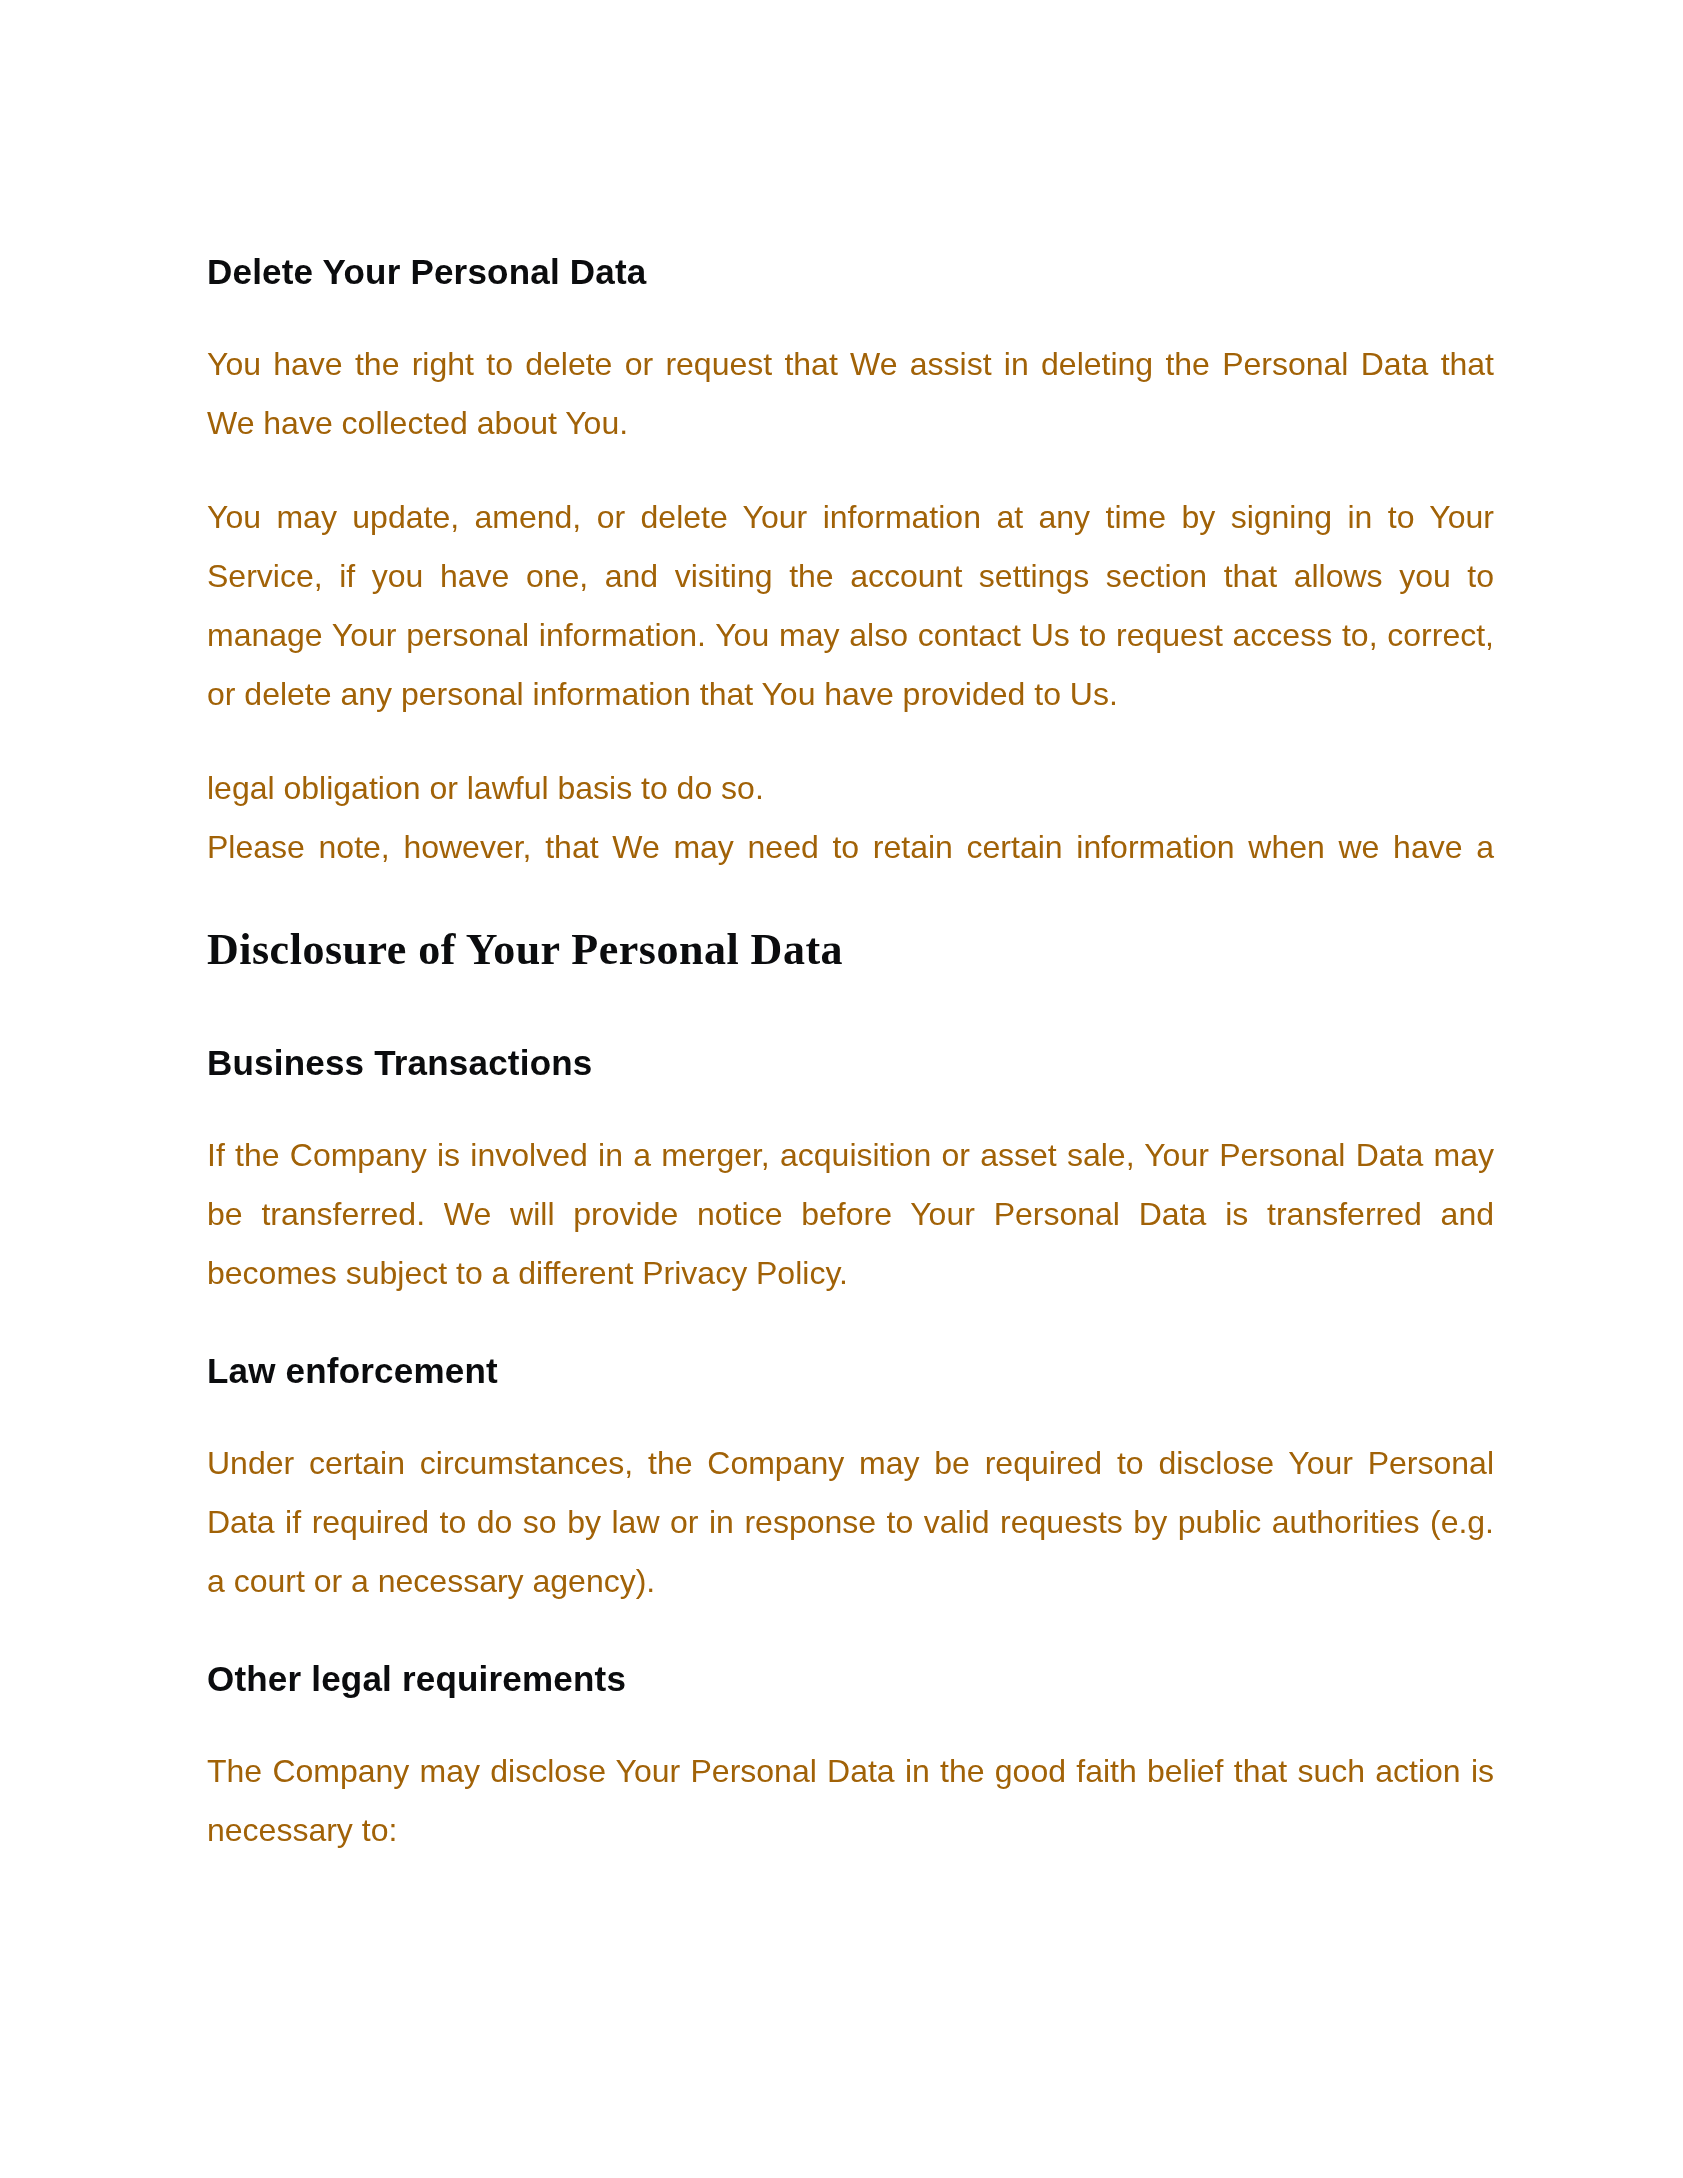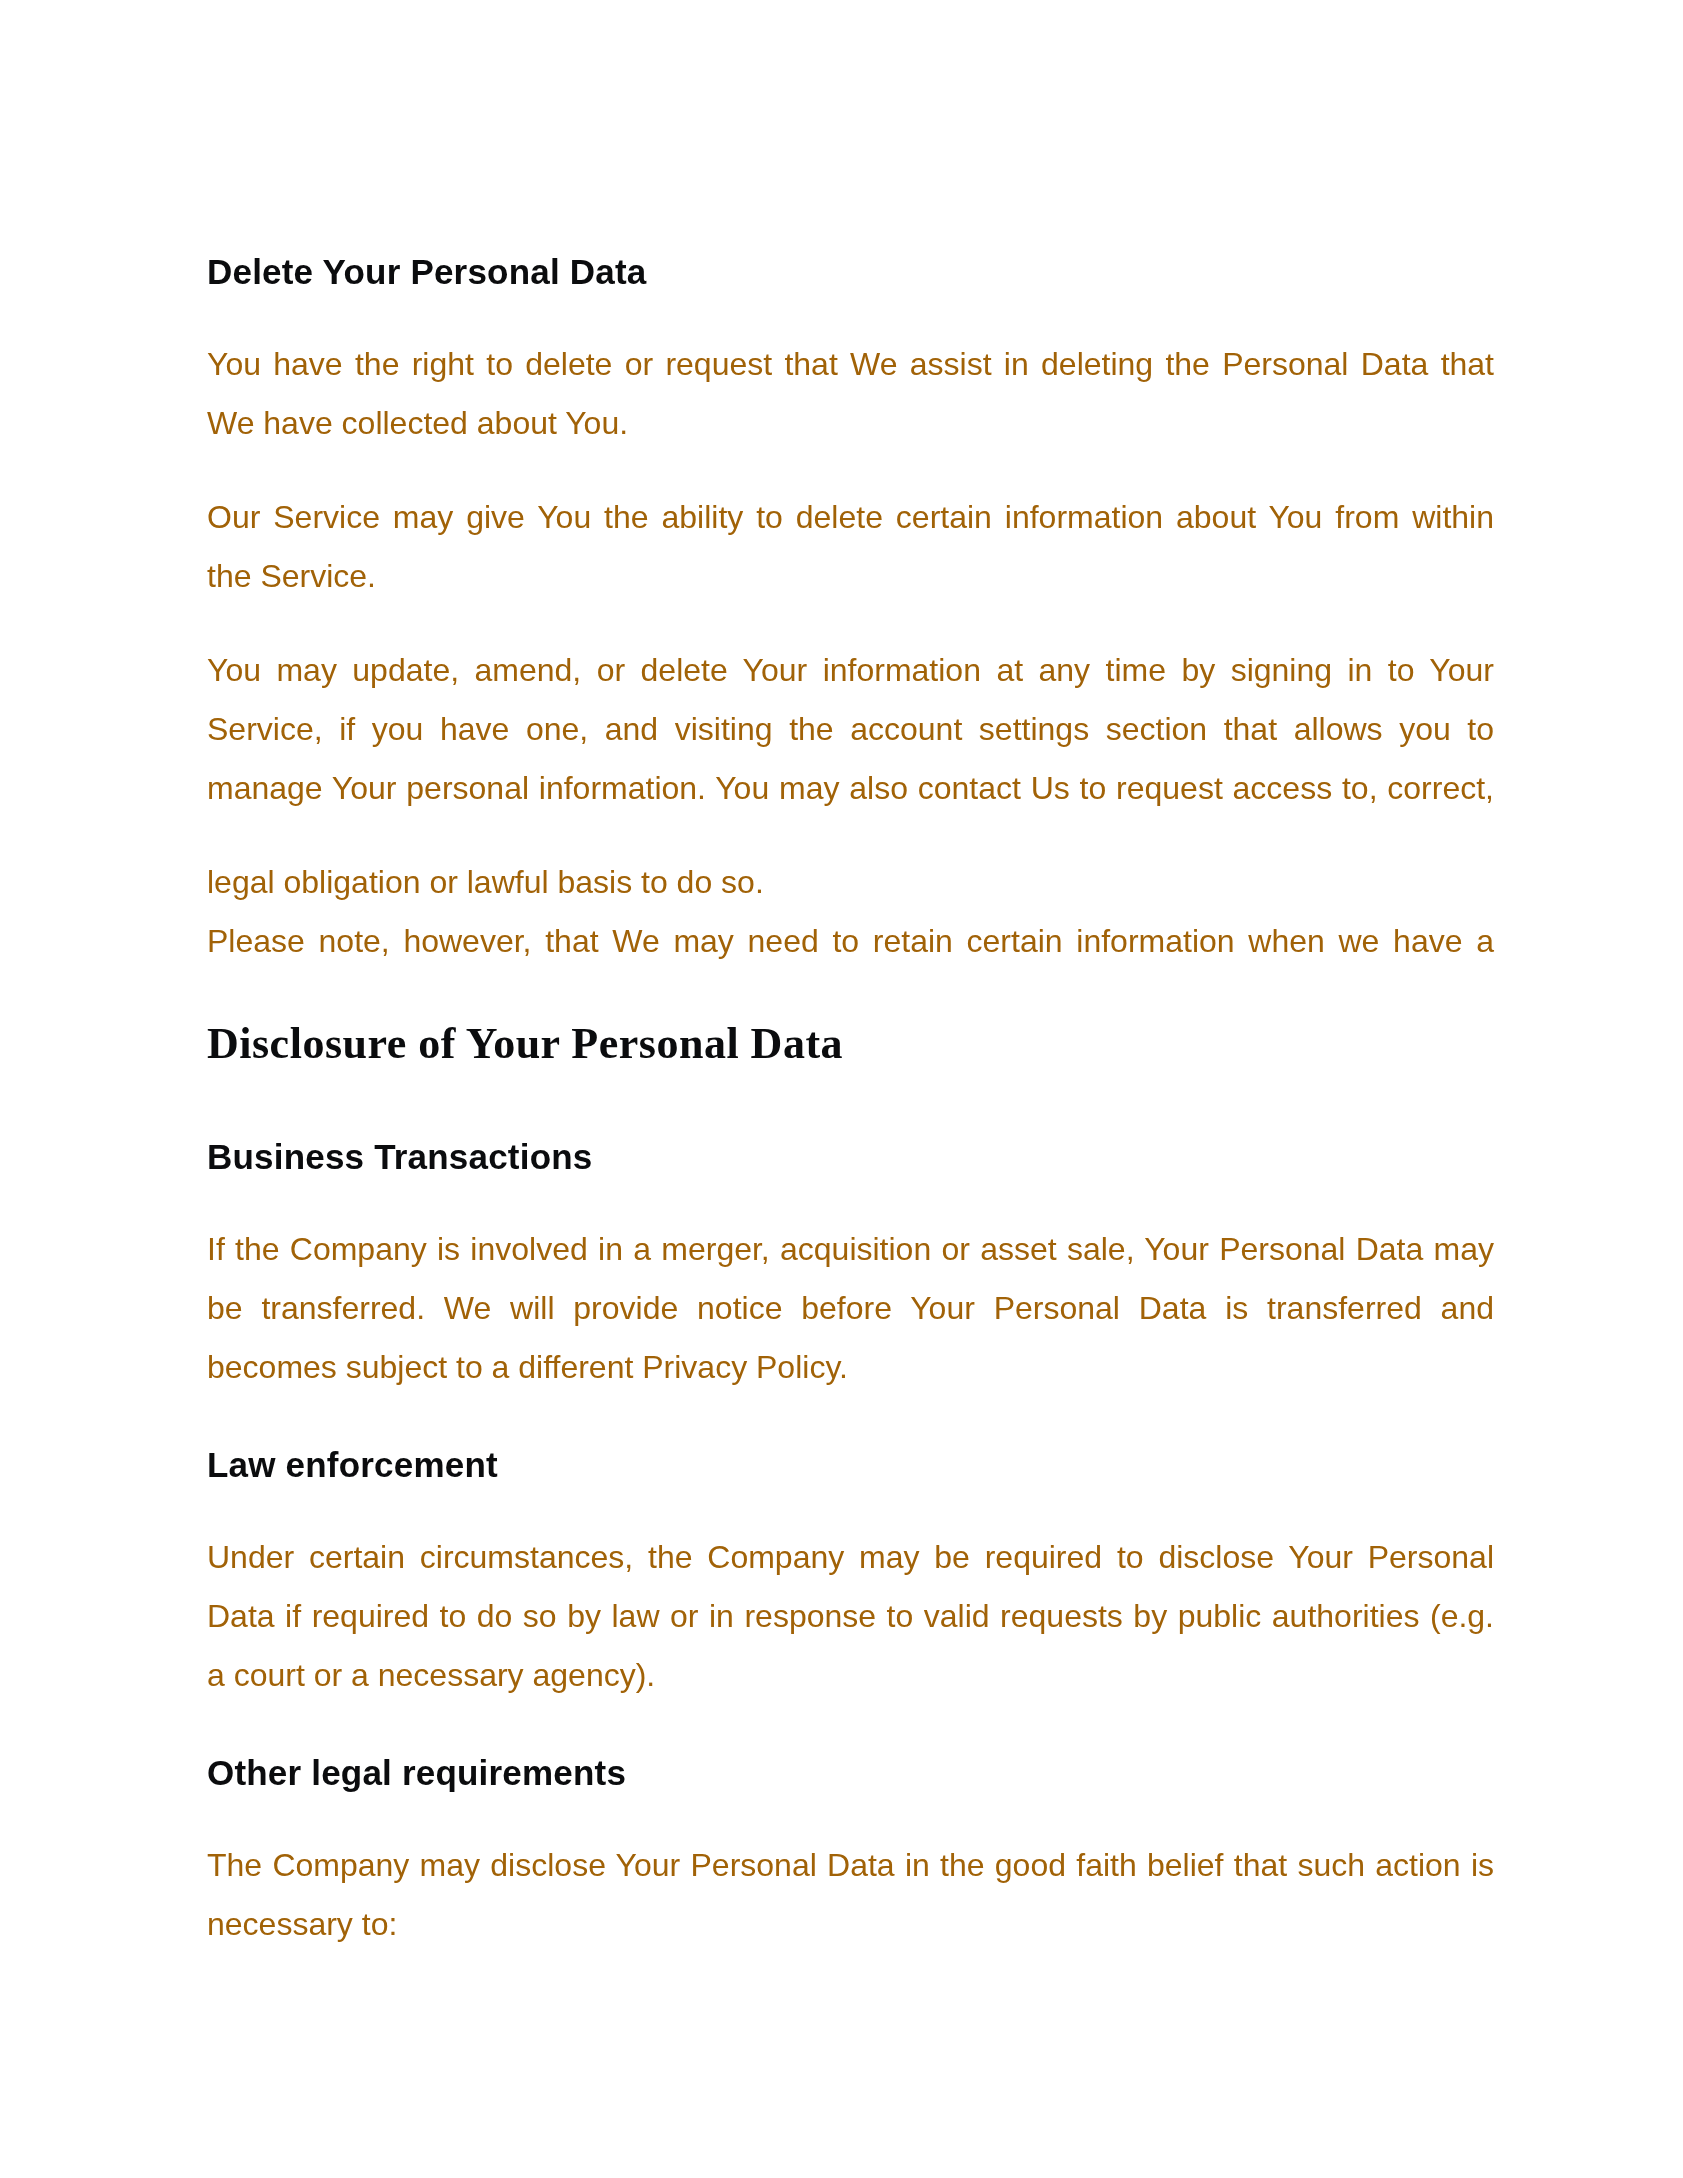--- a/index.html
+++ b/index.html
@@ -64,27 +64,24 @@
 <body>
 
 <div class="page">
   <div class="content" id="doc-content">
       <div class="h2 first">Delete Your Personal Data</div>
       <div class="para">
         <div class="line">You have the right to delete or request that We assist in deleting the Personal Data that</div>
         <div class="line last">We have collected about You.</div>
       </div>
       <div class="para">
-        <div class="line">Our Service may give You the ability to delete certain information about You from within</div>
-        <div class="line last">the Service.</div>
-      </div>
-      <div class="para">
         <div class="line">You may update, amend, or delete Your information at any time by signing in to Your</div>
         <div class="line">Service, if you have one, and visiting the account settings section that allows you to</div>
         <div class="line">manage Your personal information. You may also contact Us to request access to, correct,</div>
+        <div class="line last">or delete any personal information that You have provided to Us.</div>
       </div>
       <div class="para">
         <div class="line last">legal obligation or lawful basis to do so.</div>
         <div class="line">Please note, however, that We may need to retain certain information when we have a</div>
       </div>
       <div class="h1">Disclosure of Your Personal Data</div>
       <div class="h2">Business Transactions</div>
       <div class="para">
         <div class="line">If the Company is involved in a merger, acquisition or asset sale, Your Personal Data may</div>
         <div class="line">be transferred. We will provide notice before Your Personal Data is transferred and</div>

